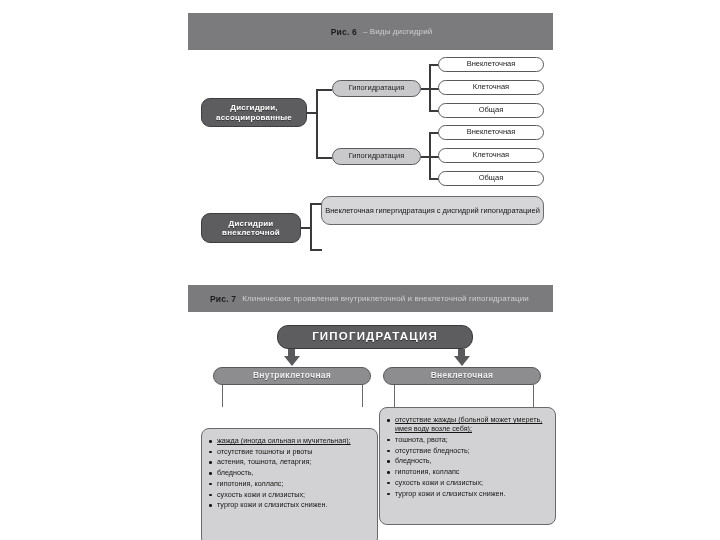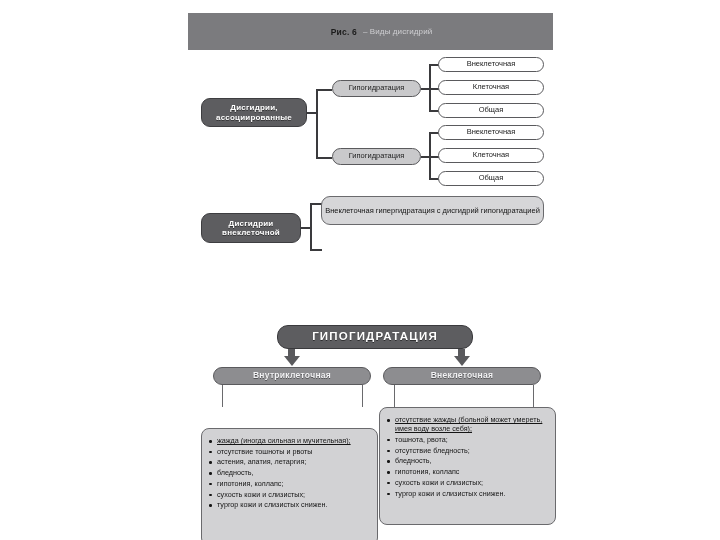--- a/index.html
+++ b/index.html
@@ -151,41 +151,45 @@
     <span>внеклеточной</span>
   </div>
 
   <div class="conn conn-h" style="left:301px;top:227px;width:10px;"></div>
   <div class="conn conn-v" style="left:310px;top:203px;height:48px;"></div>
   <div class="conn conn-h" style="left:310px;top:203px;width:12px;"></div>
   <div class="conn conn-h" style="left:310px;top:249px;width:12px;"></div>
 
   <div class="node node-panel" style="left:321px;top:196px;width:223px;height:29px;">Внеклеточная гипергидратация с дисгидрий гипогидратацией</div>
 
+  <div class="caption-bar" id="fig7-caption">
+    <span class="cap-num">Рис. 7</span>
+    <span class="cap-txt">Клинические проявления внутриклеточной и внеклеточной гипогидратации</span>
+  </div>
 
   <div class="node" id="fig7-title">ГИПОГИДРАТАЦИЯ</div>
 
   <div class="arrow-stem" style="left:288px;top:349px;height:8px;"></div>
   <div class="arrow-down" style="left:283.5px;top:356px;"></div>
   <div class="arrow-stem" style="left:458px;top:349px;height:8px;"></div>
   <div class="arrow-down" style="left:453.5px;top:356px;"></div>
 
   <div class="node sub-node" id="sub-intra">Внутриклеточная</div>
   <div class="node sub-node" id="sub-extra">Внеклеточная</div>
 
   <div class="tick" style="left:222px;top:385px;height:22px;"></div>
   <div class="tick" style="left:362px;top:385px;height:22px;"></div>
   <div class="tick" style="left:394px;top:385px;height:22px;"></div>
   <div class="tick" style="left:533px;top:385px;height:22px;"></div>
 
   <div class="bul-panel" id="bul-left">
     <ul>
       <li class="first-item">жажда (иногда сильная и мучительная);</li>
       <li>отсутствие тошноты и рвоты</li>
-      <li>астения, апатия, летаргия;</li>
+      <li>астения, тошнота, летаргия;</li>
       <li>бледность,</li>
       <li>гипотония, коллапс;</li>
       <li>сухость кожи и слизистых;</li>
       <li>тургор кожи и слизистых снижен.</li>
     </ul>
   </div>
 
   <div class="bul-panel" id="bul-right">
     <ul>
       <li class="first-item">отсутствие жажды (больной может умереть, имея воду возле себя);</li>

